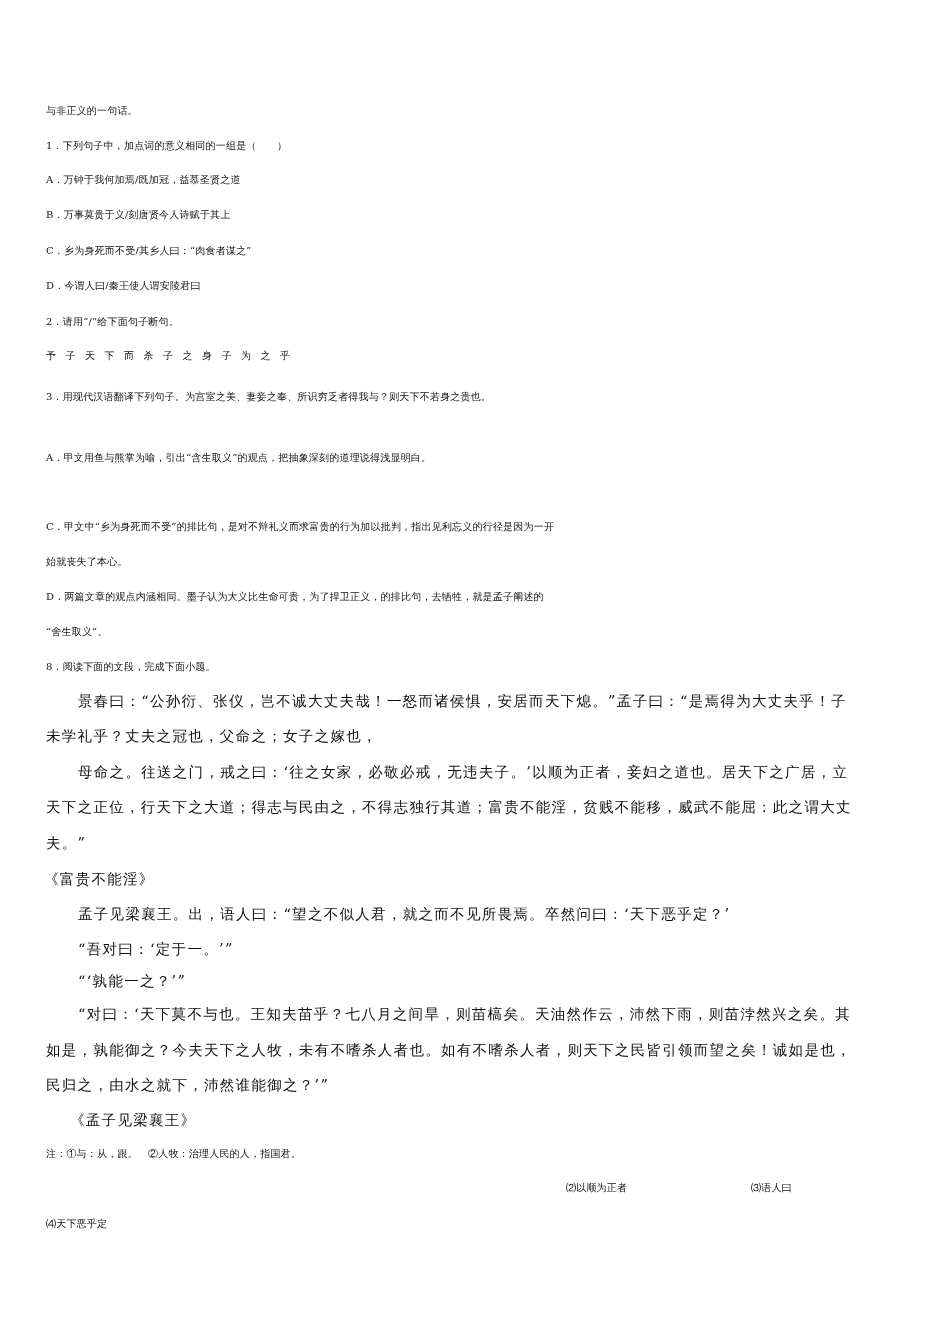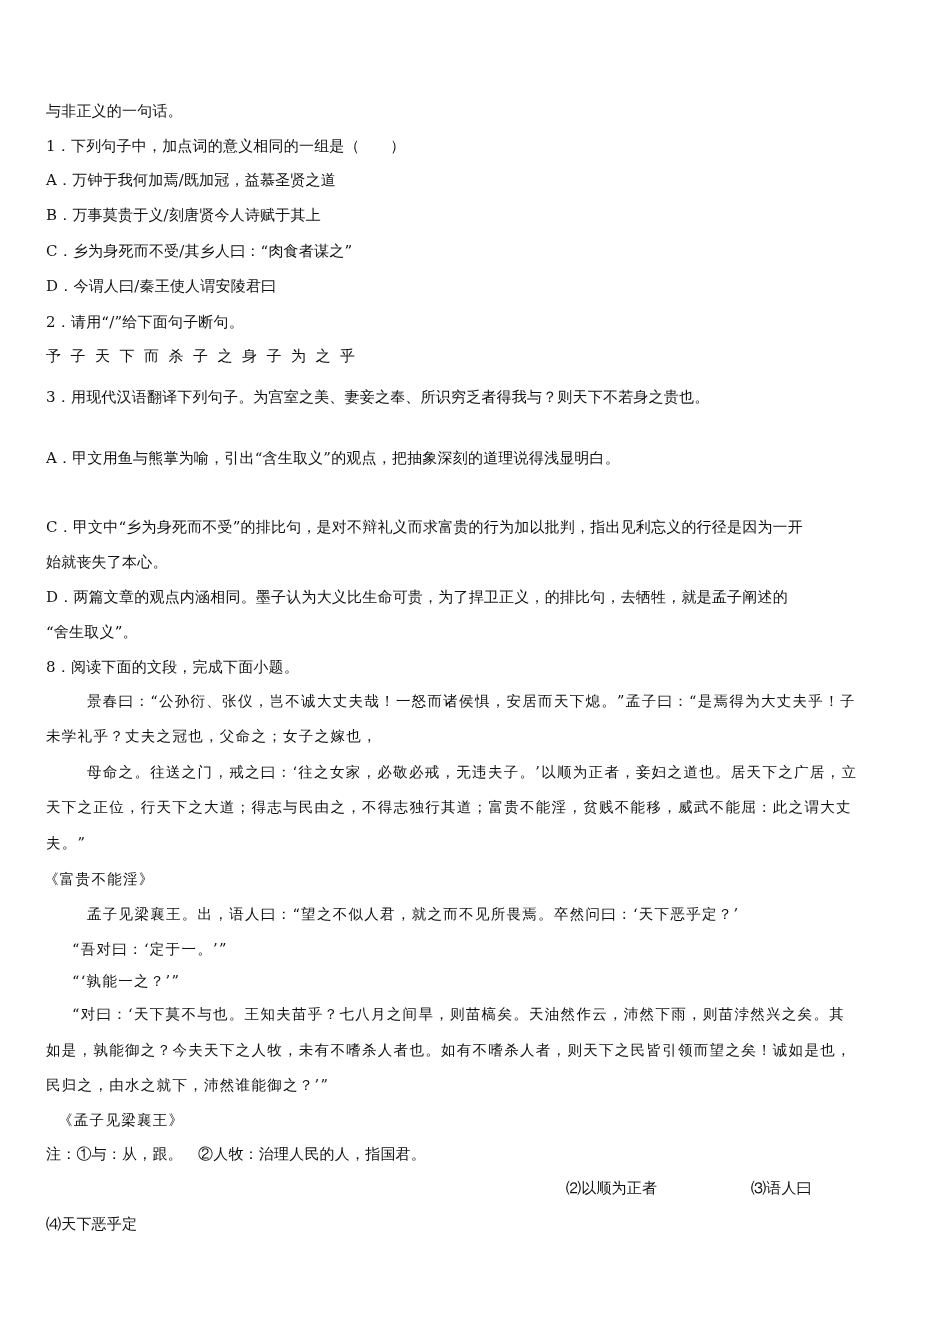--- a/index.html
+++ b/index.html
@@ -5,24 +5,24 @@
     html, body { margin: 0; padding: 0; background: #ffffff; }
     body {
       width: 950px; height: 1344px; position: relative; overflow: hidden;
       font-family: "DejaVu Serif", "Liberation Serif", serif;
       color: #111111;
       font-size: 15px;
     }
     .page { position: absolute; left: 0; top: 0; width: 950px; height: 1344px; }
     .line {
       position: absolute; left: 46px; white-space: nowrap;
-      font-size: 15px; line-height: 20px; letter-spacing: 0.2px;
+      font-size: 10px; line-height: 20px; letter-spacing: 0.2px;
     }
-    .ind1 { left: 87px; }
-    .ind2 { left: 72px; text-align: right; }
+    .ind1 { left: 78px; }
+    .ind2 { left: 78px; text-align: right; }
     .ind3 { left: 92px; }
     .spaced { letter-spacing: 9.5px; }
     .passage { font-size: 14.5px; letter-spacing: 1.3px; }
   </style>
 </head>
 <body>
 
 <div class="page">
 
   <div class="line" style="top:101px">与非正义的一句话。</div>
@@ -50,21 +50,21 @@
     <div class="line passage" style="top:869px; left:44px">《富贵不能淫》</div>
   </div>
 
   <div>
     <div class="line passage ind1" style="top:904px">孟子见梁襄王。出，语人曰：“望之不似人君，就之而不见所畏焉。卒然问曰：‘天下恶乎定？’</div>
     <div class="line passage ind2" style="top:939px">“吾对曰：‘定于一。’”</div>
     <div class="line passage ind2" style="top:971px">“‘孰能一之？’”</div>
     <div class="line passage ind2" style="top:1004px">“对曰：‘天下莫不与也。王知夫苗乎？七八月之间旱，则苗槁矣。天油然作云，沛然下雨，则苗浡然兴之矣。其</div>
     <div class="line passage" style="top:1040px">如是，孰能御之？今夫天下之人牧，未有不嗜杀人者也。如有不嗜杀人者，则天下之民皆引领而望之矣！诚如是也，</div>
     <div class="line passage" style="top:1075px">民归之，由水之就下，沛然谁能御之？’”</div>
-    <div class="line passage ind3" style="top:1110px; left:58px">《孟子见梁襄王》</div>
+    <div class="line passage ind3" style="top:1110px; left:70px">《孟子见梁襄王》</div>
   </div>
 
   <div class="line" style="top:1144px">注：①与：从，跟。　②人牧：治理人民的人，指国君。</div>
 
   <div class="line" style="top:1178px; left:566px">⑵以顺为正者</div>
   <div class="line" style="top:1178px; left:751px">⑶语人曰</div>
   <div class="line" style="top:1214px">⑷天下恶乎定</div>
 
 </div>
 

